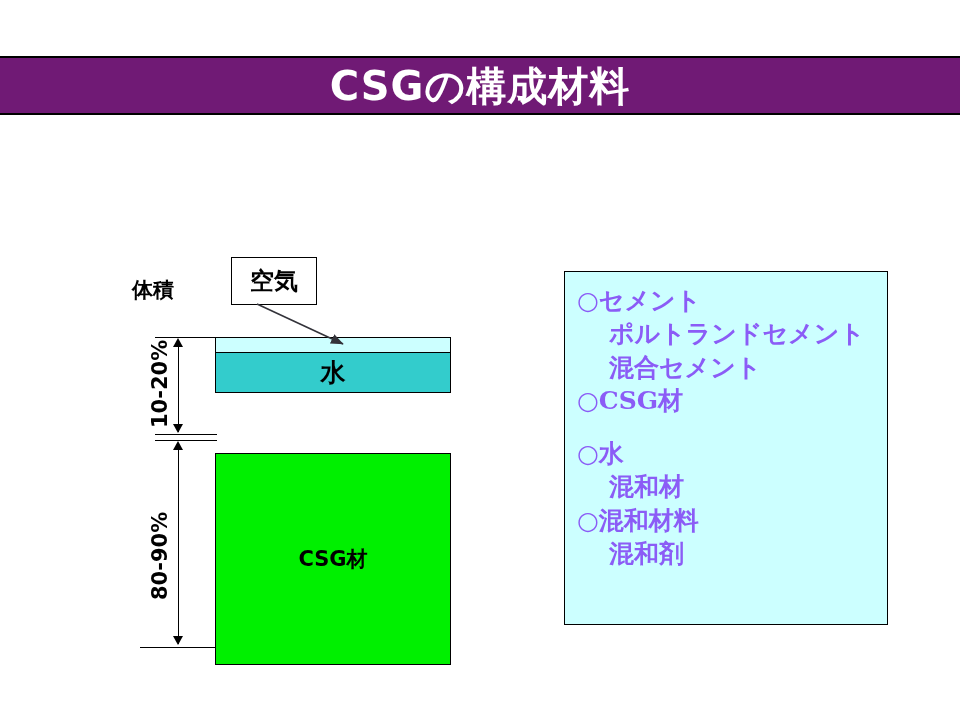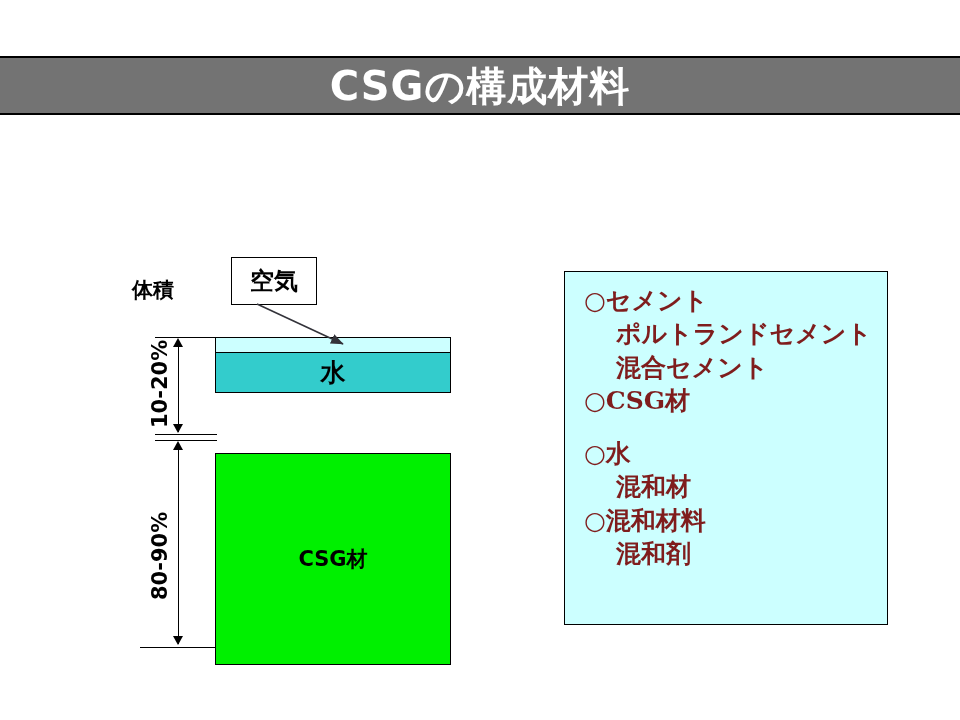--- a/index.html
+++ b/index.html
@@ -16,21 +16,21 @@
     color: #000000;
   }
 
   
   #title-banner {
     position: absolute;
     left: 0;
     top: 56px;
     width: 960px;
     height: 59px;
-    background: #737373;
+    background: #701a75;
     border-top: 2px solid #000000;
     border-bottom: 2px solid #000000;
     box-sizing: border-box;
     display: flex;
     align-items: center;
     justify-content: center;
   }
   #title-text {
     color: #ffffff;
     font-size: 40px;
@@ -163,22 +163,21 @@
     background: #CCFFFF;
     border: 1.5px solid #000000;
     box-sizing: border-box;
     padding: 12px 0 0 12px;
   }
   .info-line {
     font-size: 25px;
     font-weight: bold;
     line-height: 1.33;
     white-space: nowrap;
-    color: #7f1d1d;
-    margin-left: 7px;
+    color: #8b5cf6;
   }
   .info-line.indent { padding-left: 32px; }
   .info-line.spacer { height: 20px; }
   .info-line.serif  { font-family: "DejaVu Serif", "Liberation Serif", serif; }
 </style>
 </head>
 <body>
 
 <div id="title-banner">
   <div id="title-text">CSGの構成材料</div>

